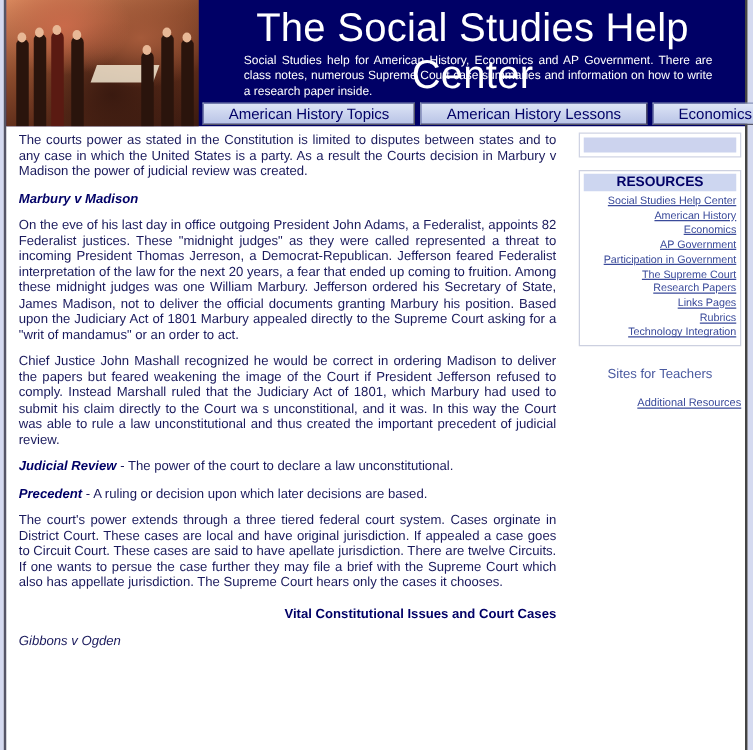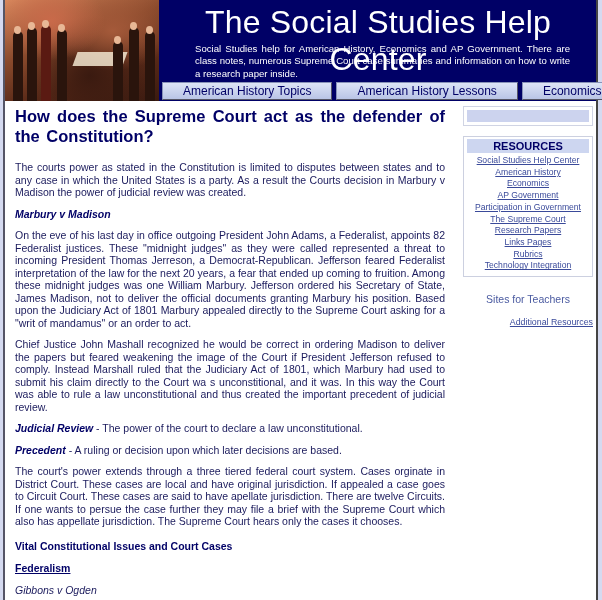--- a/index.html
+++ b/index.html
@@ -19,29 +19,29 @@
   .painting .table { position: absolute; left: 70px; top: 52px; width: 50px; height: 14px; background: #f2e6d0; transform: skewX(-20deg); opacity: .85; }
   .site-title { position: absolute; left: 155px; top: 4px; width: 436px; text-align: center; color: #fff; font-size: 32px; letter-spacing: 0.2px; }
   .tagline { position: absolute; left: 190px; top: 43px; width: 375px; color: #fff; font-size: 9.6px; line-height: 12.4px; text-align: justify; }
   .nav { position: absolute; left: 157px; top: 82px; display: flex; gap: 4px; }
   .nav-btn { height: 18px; background: linear-gradient(#dde4f6, #b9c4e6); border: 1px solid #8892b8; border-right-color: #556; border-bottom-color: #556; color: #000066; font-size: 12px; line-height: 16px; padding: 0 20px; white-space: nowrap; cursor: pointer; }
   .content { position: absolute; left: 10px; top: 106px; width: 430px; }
   h1 { font-size: 16.5px; font-weight: bold; color: #000066; line-height: 20px; word-spacing: 2px; margin-bottom: 15px; text-align: justify; }
   p { font-size: 10.5px; line-height: 12.5px; text-align: justify; margin-bottom: 9px; color: #1a1a5c; }
   .sub-title { font-weight: bold; font-style: italic; color: #000066; }
   .term { font-weight: bold; font-style: italic; color: #000066; }
-  .center-h { text-align: left; font-weight: bold; color: #000066; font-size: 10.5px; margin: 12px 0 10px; }
+  .center-h { text-align: right; font-weight: bold; color: #000066; font-size: 10.5px; margin: 12px 0 10px; }
   .fed { font-weight: bold; text-decoration: underline; color: #000066; font-size: 10.5px; margin-bottom: 10px; }
   .case { font-style: italic; font-size: 10.5px; color: #1a1a5c; }
   .sidebar { position: absolute; left: 458px; top: 106px; width: 130px; }
   .search-box { width: 130px; height: 20px; border: 1px solid #d0d4e4; padding: 3px; margin-bottom: 10px; }
   .search-box div { width: 100%; height: 100%; background: #ccd3ee; }
   .panel { border: 1px solid #ccd0e0; padding: 2px 3px 4px; margin-bottom: 10px; }
   .panel-head { background: #cdd6f0; text-align: center; font-weight: bold; color: #000066; font-size: 11px; line-height: 14px; margin-bottom: 2px; }
-  .links-right a { display: block; text-align: center; font-size: 8.6px; line-height: 11.7px; color: #3a4a9a; text-decoration: underline; }
+  .links-right a { display: block; text-align: right; font-size: 8.6px; line-height: 11.7px; color: #3a4a9a; text-decoration: underline; }
   .links-left a { display: block; text-align: left; font-size: 8.6px; line-height: 11.7px; color: #3a4a9a; text-decoration: underline; }
   .teachers { text-align: center; font-size: 10.5px; color: #4a5aa0; margin-top: 16px; }
   .additional { text-align: right; font-size: 8.8px; margin-top: 12px; }
   .additional a { color: #3a4a9a; text-decoration: underline; }
 </style>
 </head>
 <body>
 
 <div class="frame">
   <div class="header">
@@ -65,30 +65,28 @@
     <div class="site-title">The Social Studies Help Center</div>
     <div class="tagline">Social Studies help for American History, Economics and AP Government. There are class notes, numerous Supreme Court case summaries and information on how to write a research paper inside.</div>
     <div class="nav">
       <div class="nav-btn">American History Topics</div>
       <div class="nav-btn">American History Lessons</div>
       <div class="nav-btn">Economics, Government &amp; More</div>
     </div>
   </div>
 
   <div class="content">
-    <h1>How does the Supreme Court act as the defender of the Constitution?</h1>
     <p>The courts power as stated in the Constitution is limited to disputes between states and to any case in which the United States is a party. As a result the Courts decision in Marbury v Madison the power of judicial review was created.</p>
     <p class="sub-title">Marbury v Madison</p>
     <p>On the eve of his last day in office outgoing President John Adams, a Federalist, appoints 82 Federalist justices. These "midnight judges" as they were called represented a threat to incoming President Thomas Jerreson, a Democrat-Republican. Jefferson feared Federalist interpretation of the law for the next 20 years, a fear that ended up coming to fruition. Among these midnight judges was one William Marbury. Jefferson ordered his Secretary of State, James Madison, not to deliver the official documents granting Marbury his position. Based upon the Judiciary Act of 1801 Marbury appealed directly to the Supreme Court asking for a "writ of mandamus" or an order to act.</p>
     <p>Chief Justice John Mashall recognized he would be correct in ordering Madison to deliver the papers but feared weakening the image of the Court if President Jefferson refused to comply. Instead Marshall ruled that the Judiciary Act of 1801, which Marbury had used to submit his claim directly to the Court wa s unconstitional, and it was. In this way the Court was able to rule a law unconstitutional and thus created the important precedent of judicial review.</p>
     <p><span class="term">Judicial Review</span><span> - The power of the court to declare a law unconstitutional.</span></p>
     <p><span class="term">Precedent</span><span> - A ruling or decision upon which later decisions are based.</span></p>
     <p>The court's power extends through a three tiered federal court system. Cases orginate in District Court. These cases are local and have original jurisdiction. If appealed a case goes to Circuit Court. These cases are said to have apellate jurisdiction. There are twelve Circuits. If one wants to persue the case further they may file a brief with the Supreme Court which also has appellate jurisdiction. The Supreme Court hears only the cases it chooses.</p>
     <div class="center-h">Vital Constitutional Issues and Court Cases</div>
-    <div class="fed">Federalism</div>
     <div class="case">Gibbons v Ogden</div>
   </div>
 
   <div class="sidebar">
     <div class="search-box">
         <div></div>
       </div>
 
     <div class="panel">
       <div class="panel-head">RESOURCES</div>

